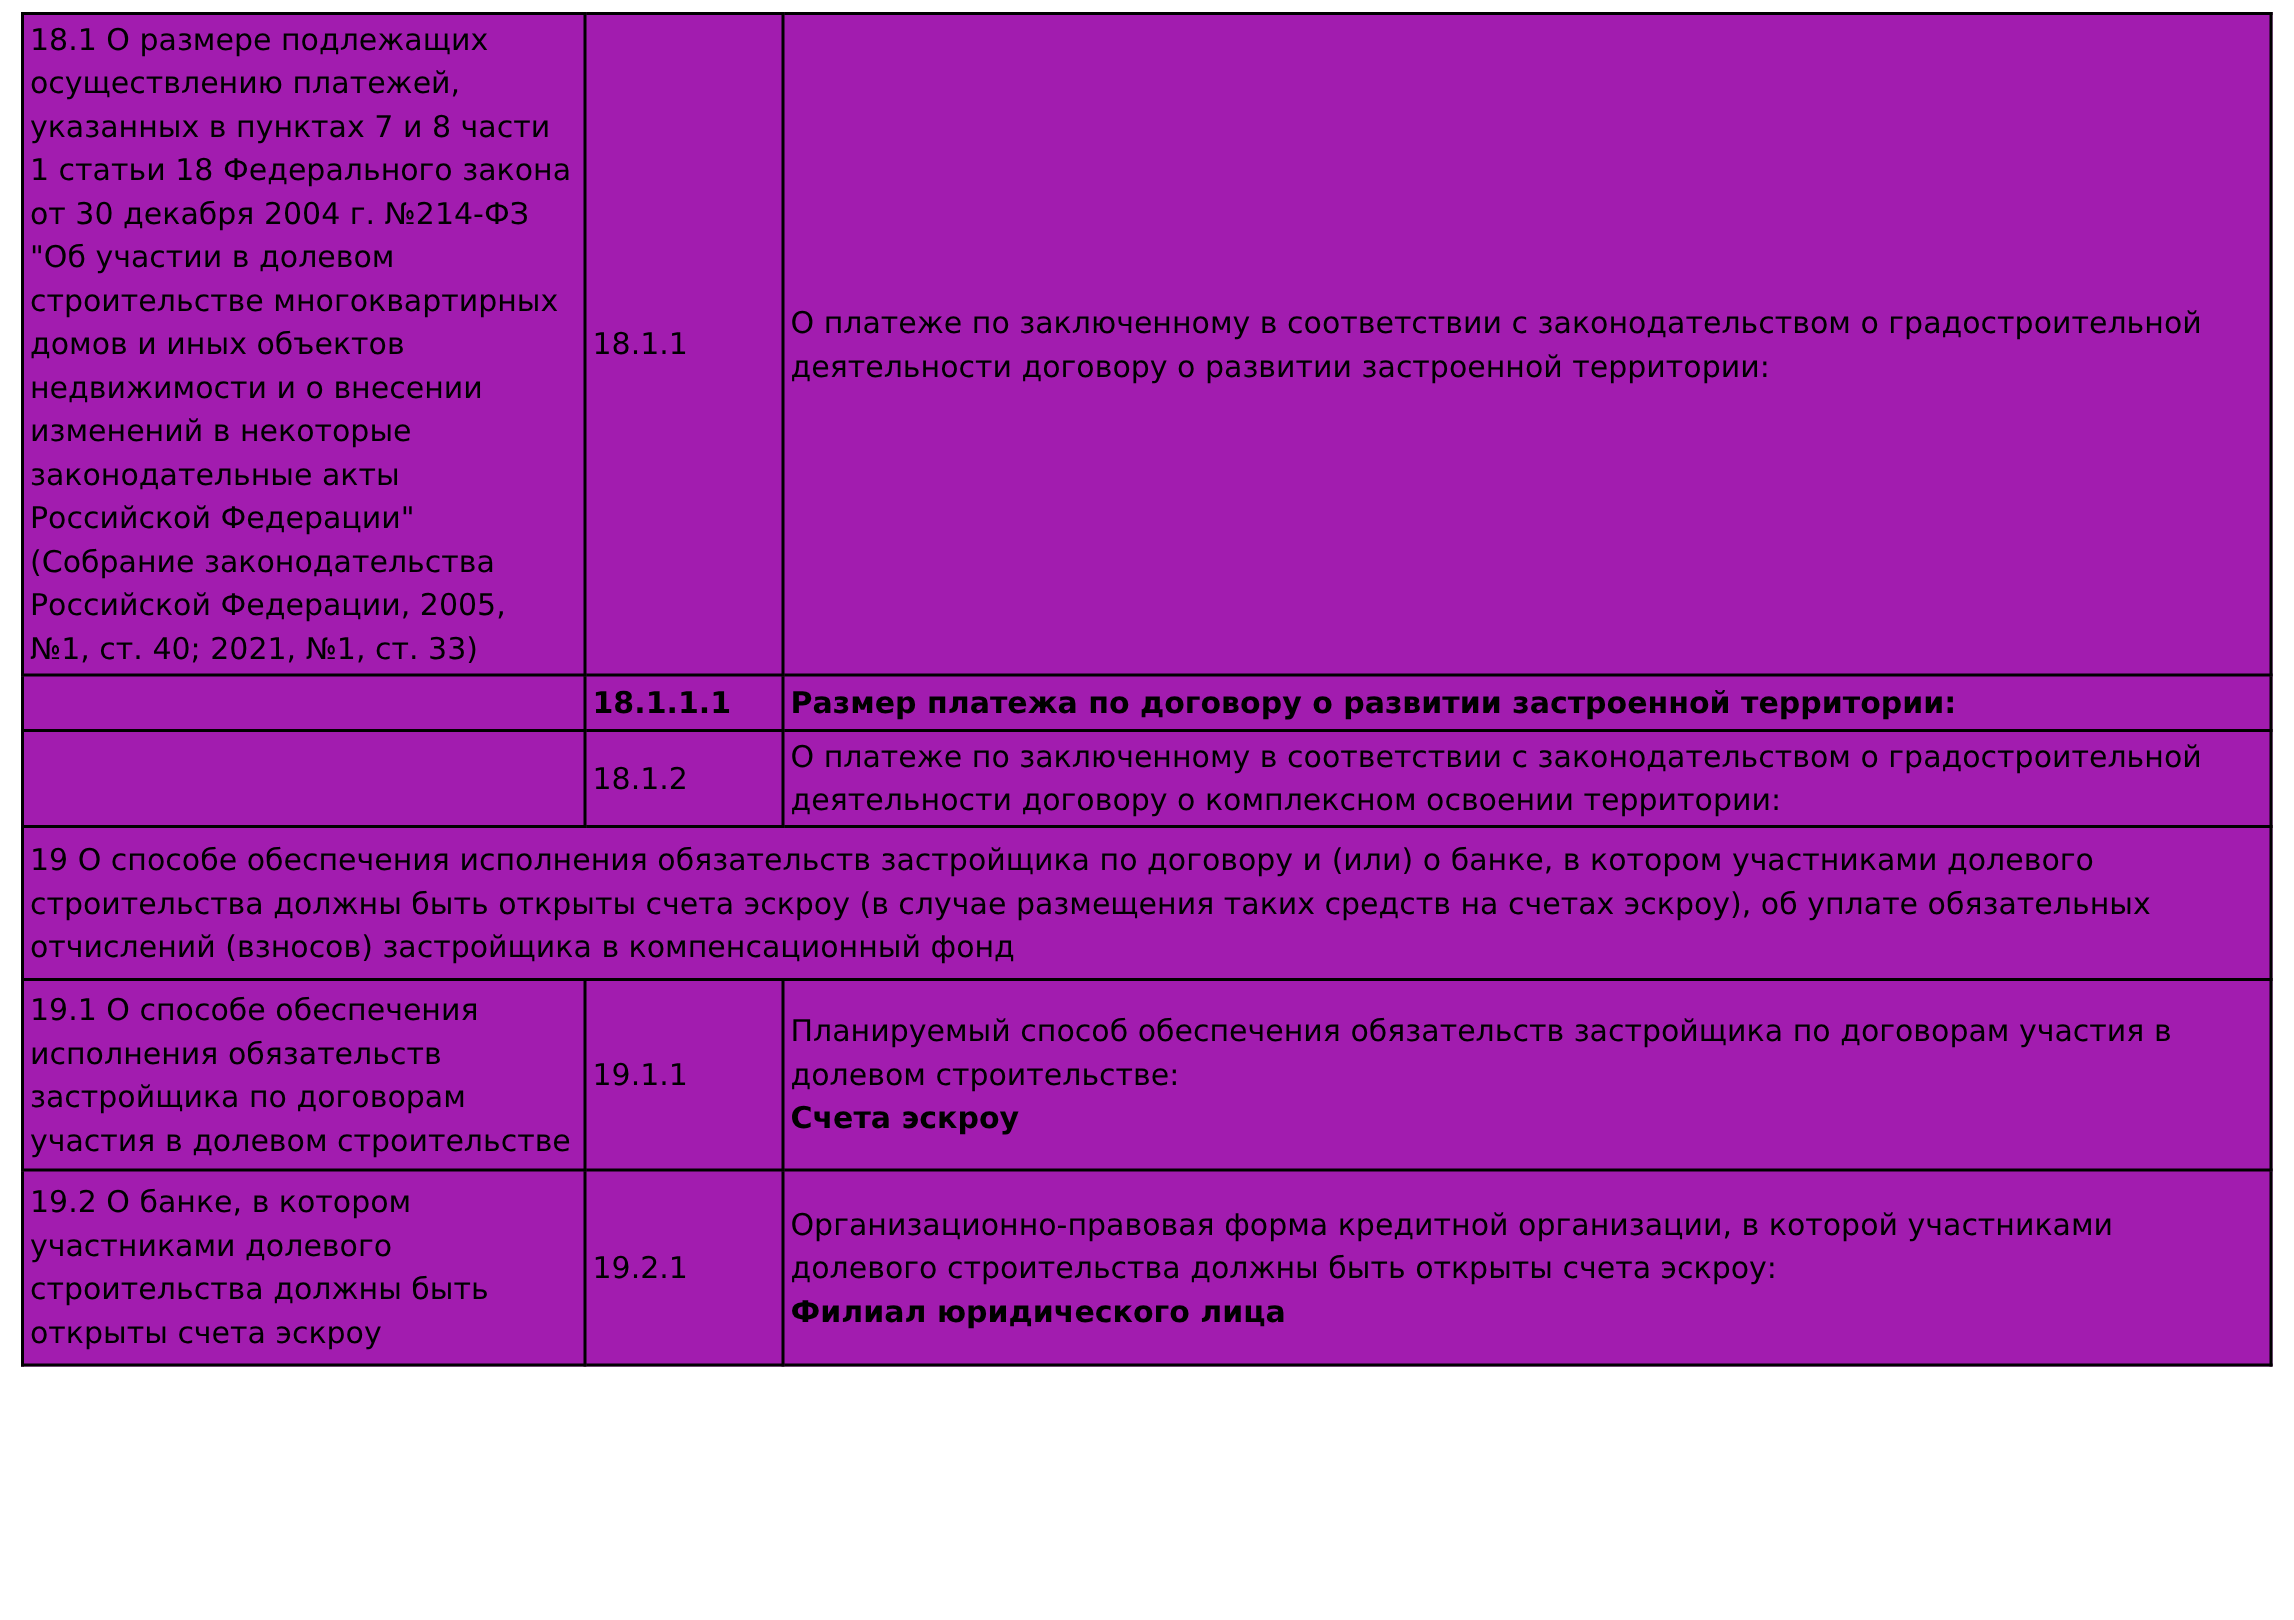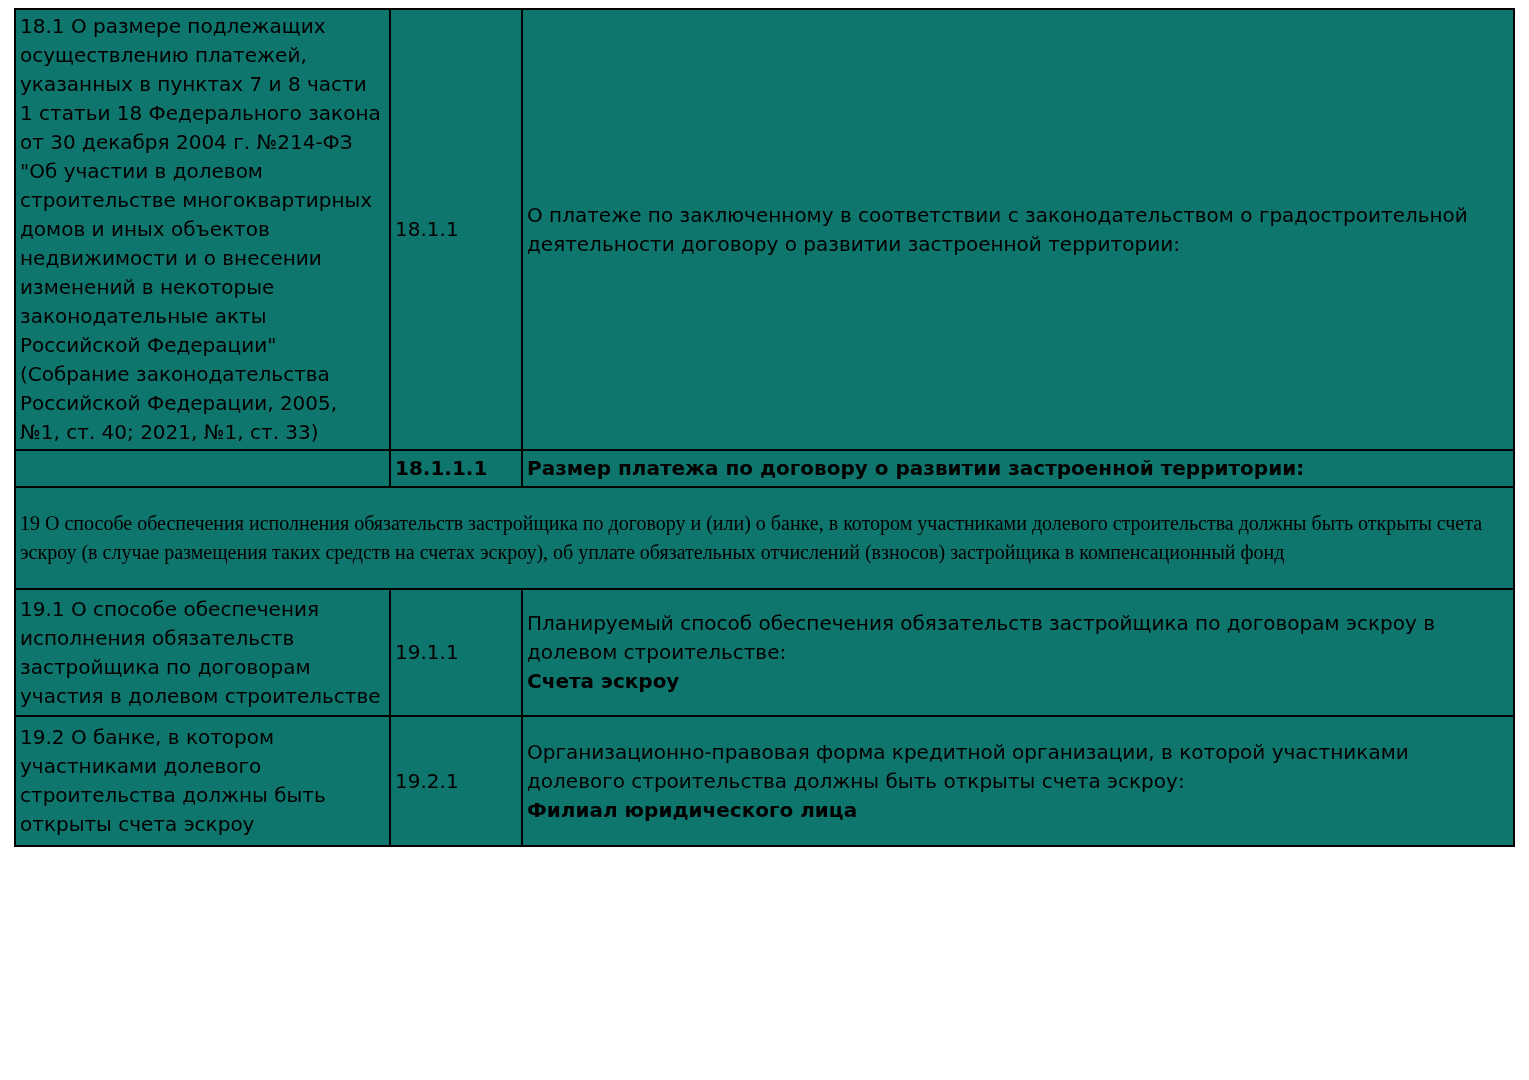--- a/index.html
+++ b/index.html
@@ -16,41 +16,41 @@
   }
   .page {
     position: absolute;
     left: 14px;
     top: 8px;
   }
   table.doc-table {
     border-collapse: collapse;
     table-layout: fixed;
     width: 1499px;
-    background: #0f766e;
+    background: #a21caf;
   }
   table.doc-table td {
     border: 2px solid #000000;
     vertical-align: middle;
     padding: 2px 6px 2px 4px;
     font-size: 20px;
     line-height: 29px;
     color: #000000;
     overflow: hidden;
     word-wrap: break-word;
   }
   col.c-topic  { width: 375px; }
   col.c-num    { width: 132px; }
   col.c-text   { width: 992px; }
 
   tr.r0 td { height: 431px; }
   tr.r1 td { height: 31px; font-weight: bold; }
   tr.r2 td { height: 58px; }
   tr.r3 td { height: 31px; }
-  tr.r4 td { height: 96px; vertical-align: middle; font-family: Liberation Serif, serif; }
+  tr.r4 td { height: 96px; vertical-align: middle; }
   tr.r5 td { height: 121px; }
   tr.r6 td { height: 58px; }
   tr.r7 td { height: 124px; }
 
   td.num-cell { padding-left: 6px; }
   .value-line { font-weight: bold; }
   .value-line:empty { display: none; }
 </style>
 </head>
 <body>
@@ -72,28 +72,36 @@
         </td>
       </tr>
       <tr class="r1">
         <td class="topic-cell"></td>
         <td class="num-cell">18.1.1.1</td>
         <td class="text-cell">
           <div class="label-line">Размер платежа по договору о развитии застроенной территории:</div>
 
         </td>
       </tr>
+      <tr class="r2">
+        <td class="topic-cell"></td>
+        <td class="num-cell">18.1.2</td>
+        <td class="text-cell">
+          <div class="label-line">О платеже по заключенному в соответствии с законодательством о градостроительной деятельности договору о комплексном освоении территории:</div>
+
+        </td>
+      </tr>
       <tr class="r4">
         <td colspan="3">19 О способе обеспечения исполнения обязательств застройщика по договору и (или) о банке, в котором участниками долевого строительства должны быть открыты счета эскроу (в случае размещения таких средств на счетах эскроу), об уплате обязательных отчислений (взносов) застройщика в компенсационный фонд</td>
       </tr>
       <tr class="r5">
         <td class="topic-cell">19.1 О способе обеспечения исполнения обязательств застройщика по договорам участия в долевом строительстве</td>
         <td class="num-cell">19.1.1</td>
         <td class="text-cell">
-          <div class="label-line">Планируемый способ обеспечения обязательств застройщика по договорам эскроу в долевом строительстве:</div>
+          <div class="label-line">Планируемый способ обеспечения обязательств застройщика по договорам участия в долевом строительстве:</div>
           <div class="value-line">Счета эскроу</div>
         </td>
       </tr>
       <tr class="r7">
         <td class="topic-cell">19.2 О банке, в котором участниками долевого строительства должны быть открыты счета эскроу</td>
         <td class="num-cell">19.2.1</td>
         <td class="text-cell">
           <div class="label-line">Организационно-правовая форма кредитной организации, в которой участниками долевого строительства должны быть открыты счета эскроу:</div>
           <div class="value-line">Филиал юридического лица</div>
         </td>

